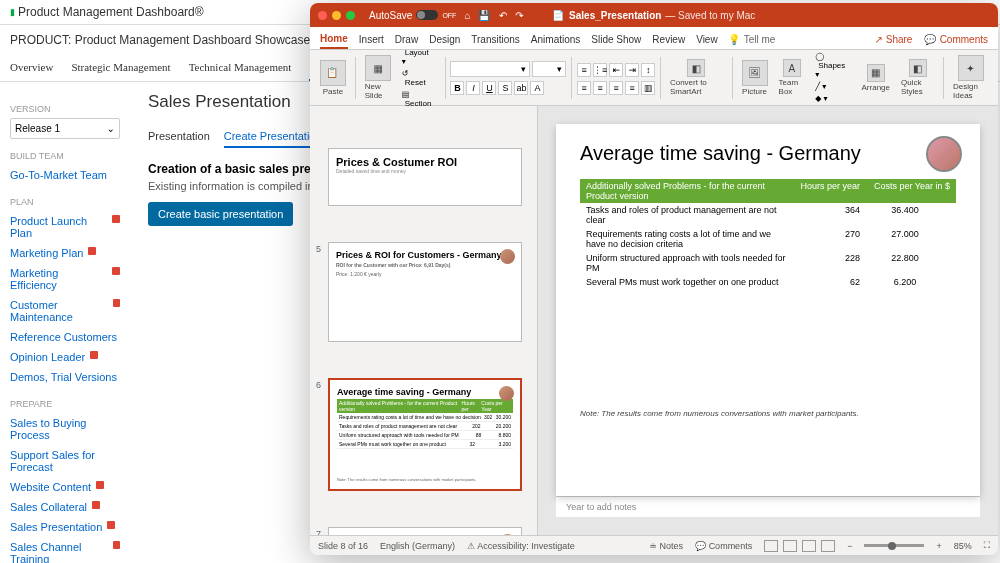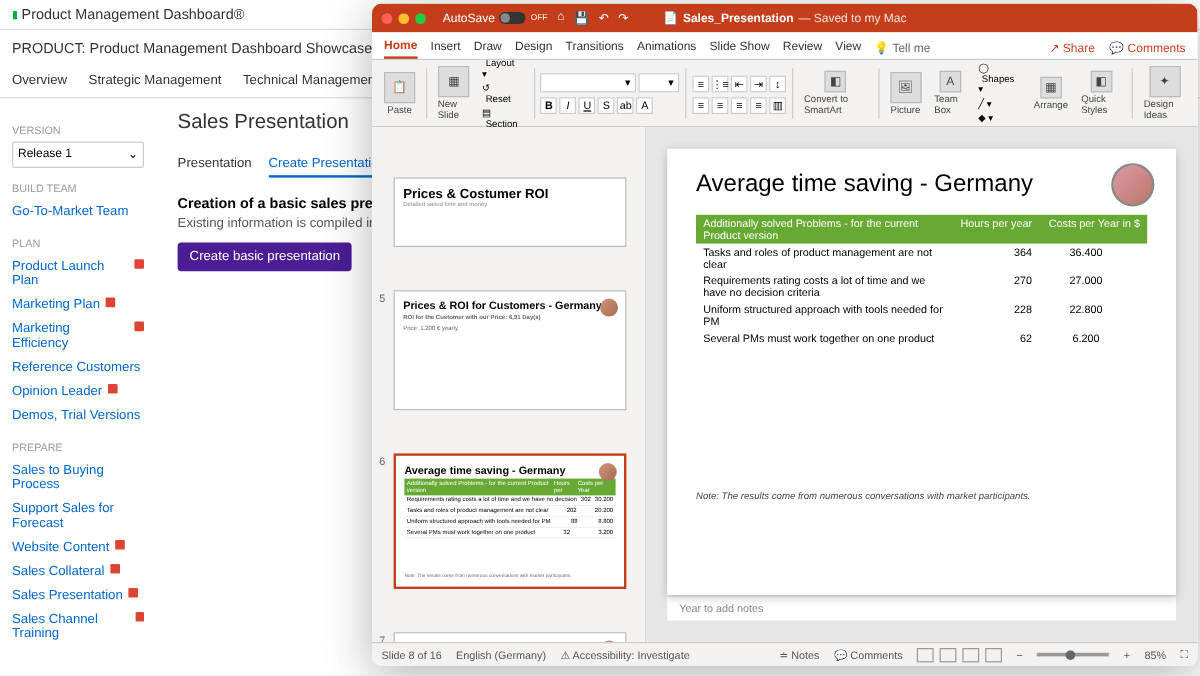--- a/index.html
+++ b/index.html
@@ -4,38 +4,38 @@
 <style>
 * { margin:0; padding:0; box-sizing:border-box; font-family:-apple-system,BlinkMacSystemFont,"Segoe UI",Arial,sans-serif; }
 body { width:1000px; height:563px; background:#f0f0f0; position:relative; overflow:hidden; font-size:11px; }
 
 .dashboard { position:absolute; left:0; top:0; width:100%; height:100%; background:#fff; }
 .db-header { display:flex; align-items:center; padding:5px 10px; border-bottom:1px solid #ddd; }
 .db-header .logo { color:#0a4; font-size:9px; margin-right:3px; }
 .db-header .title { font-size:12px; color:#333; }
 .db-subtitle { padding:8px 10px; font-size:12px; color:#333; }
 .db-tabs { display:flex; gap:18px; padding:0 10px; border-bottom:1px solid #ddd; font-size:11px; }
-.db-tabs div { padding:6px 0; color:#333; cursor:pointer; }
+.db-tabs div { padding:6px 0; color:#333; cursor:pointer;font-family:Liberation Serif, serif; }
 .db-tabs div.active { color:#0066cc; border-bottom:2px solid #0066cc; }
 
 .db-body { display:flex; }
 .sidebar { width:130px; padding:10px; font-size:11px; }
 .sb-label { font-size:9px; color:#999; text-transform:uppercase; margin:12px 0 4px; }
 .sb-select { border:1px solid #ccc; padding:4px; font-size:10px; margin-bottom:4px; border-radius:2px; display:flex; justify-content:space-between; }
 .sb-item { padding:4px 0; color:#0066cc; cursor:pointer; display:flex; }
 .sb-item .flag { width:8px; height:8px; background:#d43; margin-left:5px; border-radius:1px; display:inline-block; }
 
 .main { flex:1; padding:10px 18px; }
 .main h1 { font-size:17px; font-weight:500; color:#333; margin-bottom:14px; }
 .main-tabs { display:flex; gap:14px; font-size:11px; margin-bottom:14px; }
 .main-tabs div { padding:4px 0; color:#333; cursor:pointer; }
 .main-tabs div.active { color:#0066cc; border-bottom:2px solid #0066cc; }
 .main-sec { font-size:12px; font-weight:600; margin-bottom:4px; }
 .main-desc { font-size:11px; color:#555; margin-bottom:10px; }
-.btn-blue { background:#4c1d95; color:#fff; padding:6px 10px; border:none; border-radius:3px; font-size:11px; cursor:pointer; }
+.btn-blue { background:#0369a1; color:#fff; padding:6px 10px; border:none; border-radius:3px; font-size:11px; cursor:pointer; }
 
 
 .ppt { position:absolute; left:310px; top:3px; width:688px; height:552px; background:#fff; border-radius:8px; box-shadow:0 8px 40px rgba(0,0,0,0.3); overflow:hidden; display:flex; flex-direction:column; }
 .ppt-titlebar { background:#c43e1c; height:24px; display:flex; align-items:center; color:#fff; font-size:10px; padding:0 8px; position:relative; }
 .tb-dots { display:flex; gap:5px; }
 .tb-dots span { width:9px; height:9px; border-radius:50%; display:inline-block; }
 .tb-dots .r{background:#ff5f57;} .tb-dots .y{background:#febc2e;} .tb-dots .g{background:#28c840;}
 .tb-autosave { margin-left:14px; display:flex; align-items:center; gap:4px; }
 .tb-toggle { width:22px; height:10px; background:#333; border-radius:5px; position:relative; }
 .tb-toggle::after { content:""; position:absolute; width:8px; height:8px; background:#888; border-radius:50%; left:1px; top:1px; }
@@ -136,20 +136,24 @@
           <div class="sb-item">
             <span>Product Launch Plan</span>
             <span class="flag"></span>
           </div>
           <div class="sb-item">
             <span>Marketing Plan</span>
             <span class="flag"></span>
           </div>
           <div class="sb-item">
             <span>Marketing Efficiency</span>
+            <span class="flag"></span>
+          </div>
+          <div class="sb-item">
+            <span>Customer Maintenance</span>
             <span class="flag"></span>
           </div>
           <div class="sb-item">
             <span>Reference Customers</span>
           </div>
           <div class="sb-item">
             <span>Opinion Leader</span>
             <span class="flag"></span>
           </div>
           <div class="sb-item">

